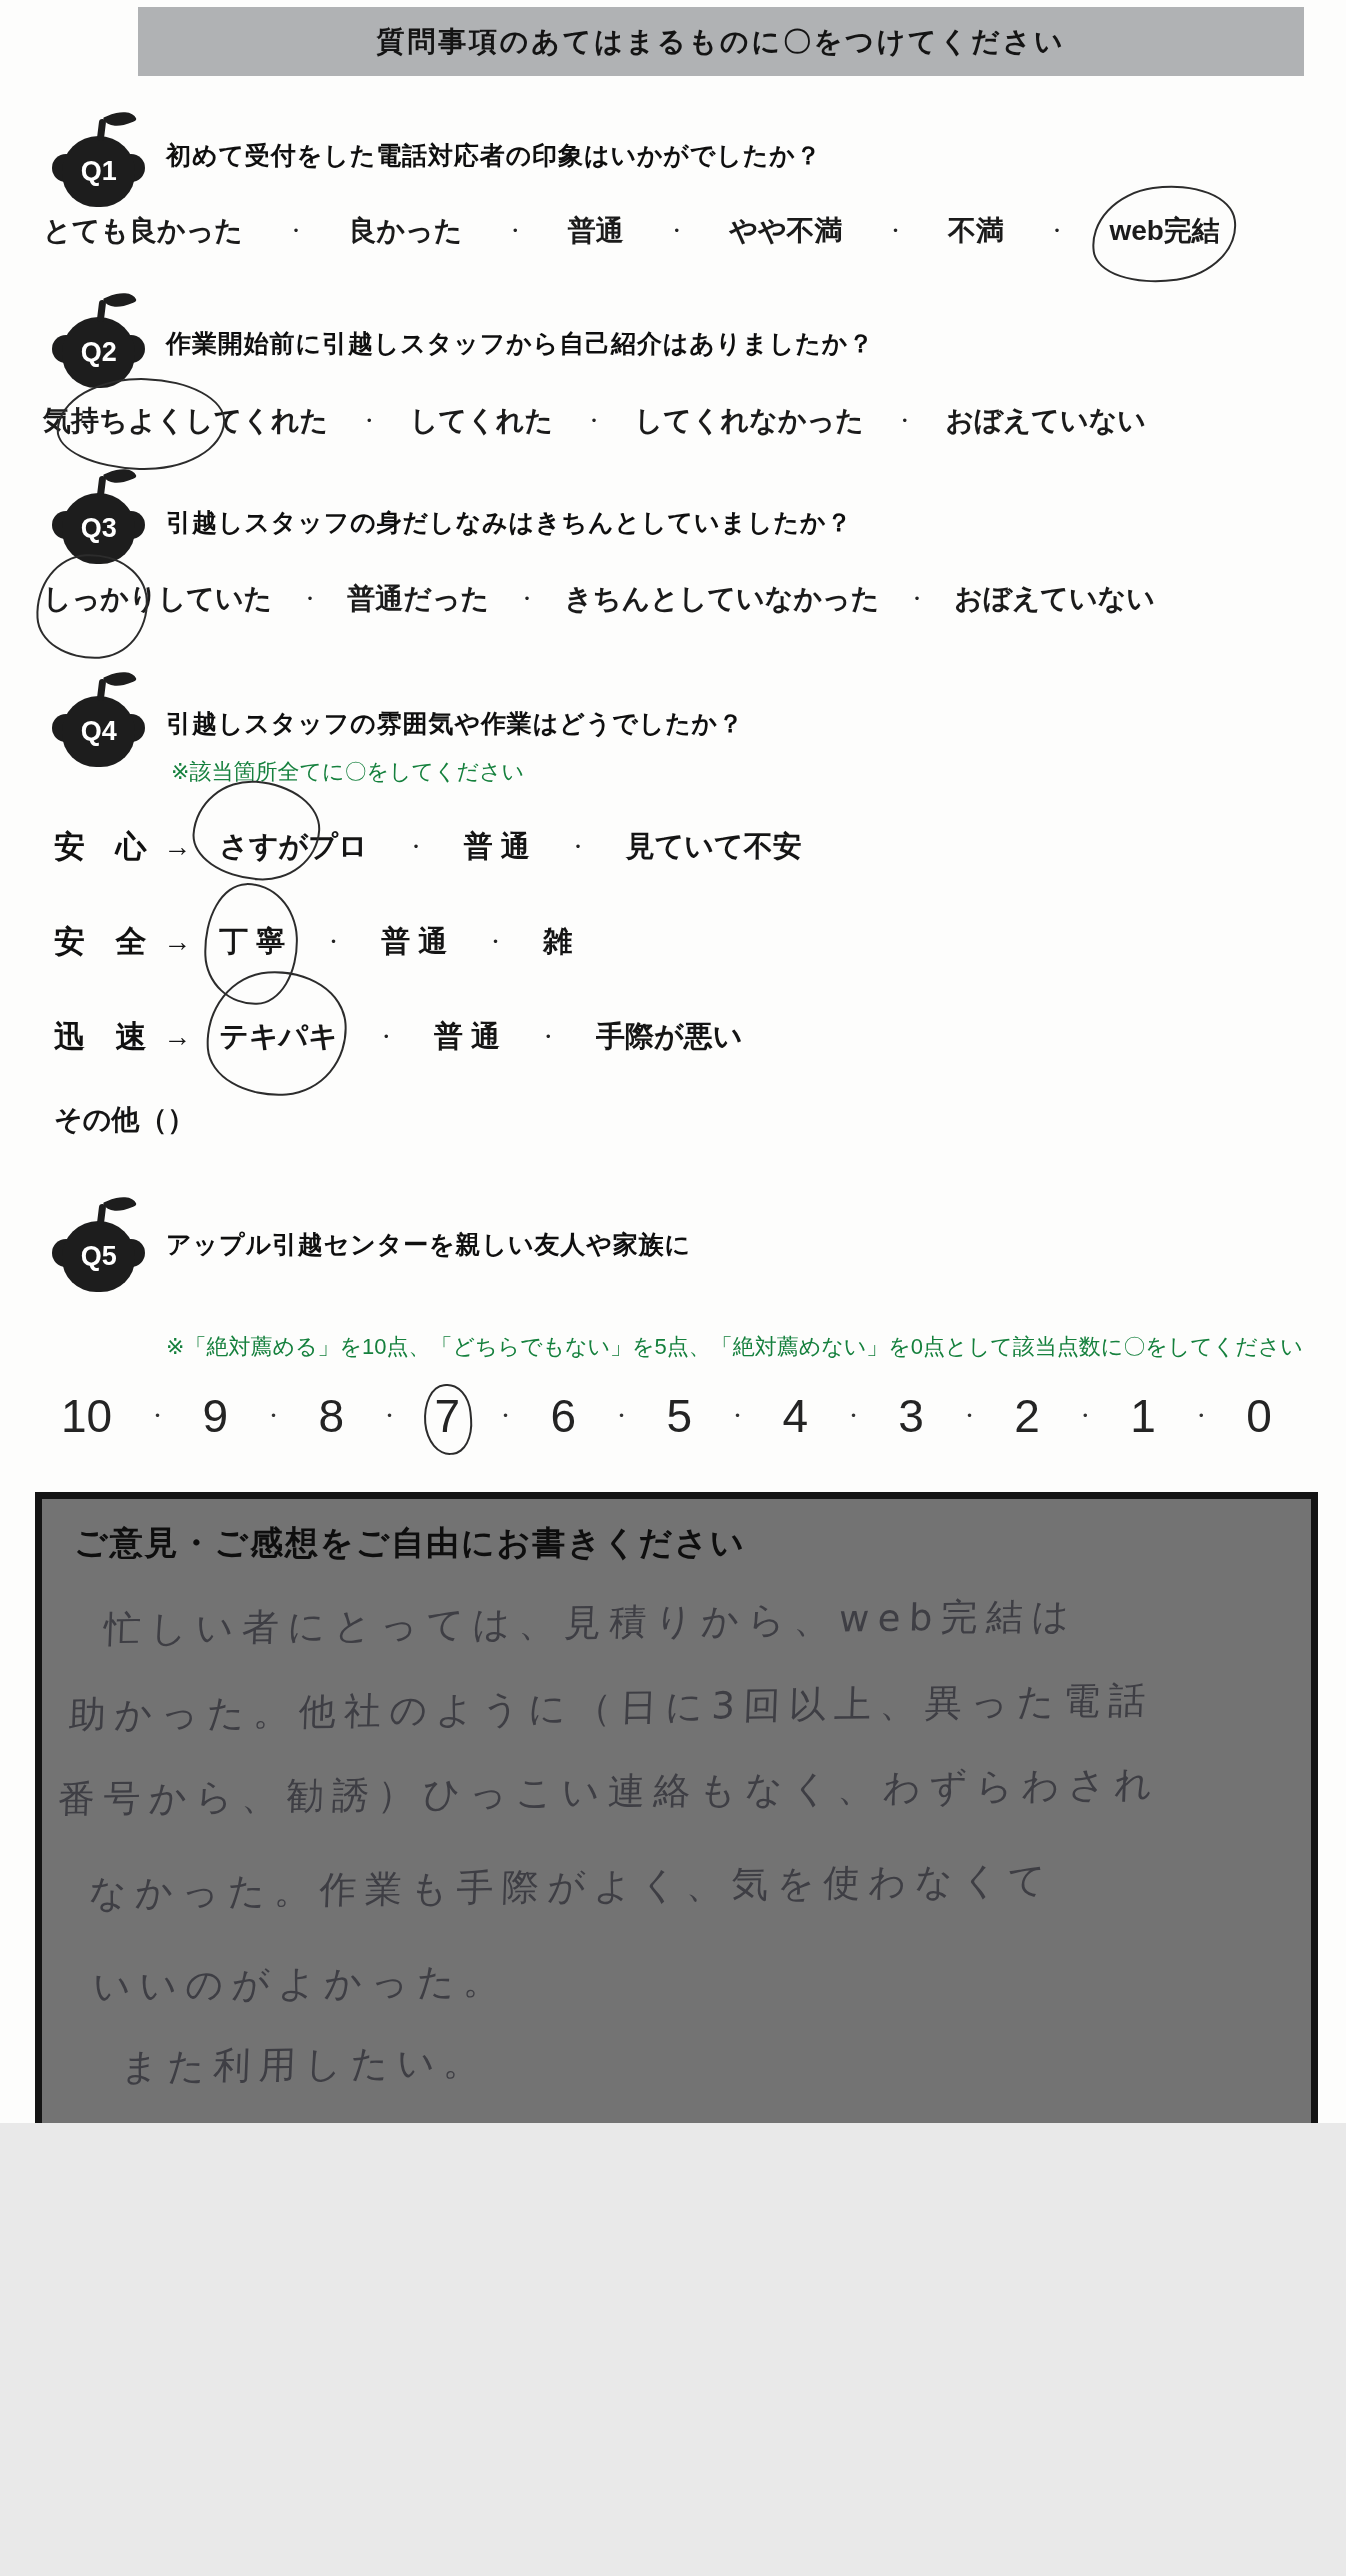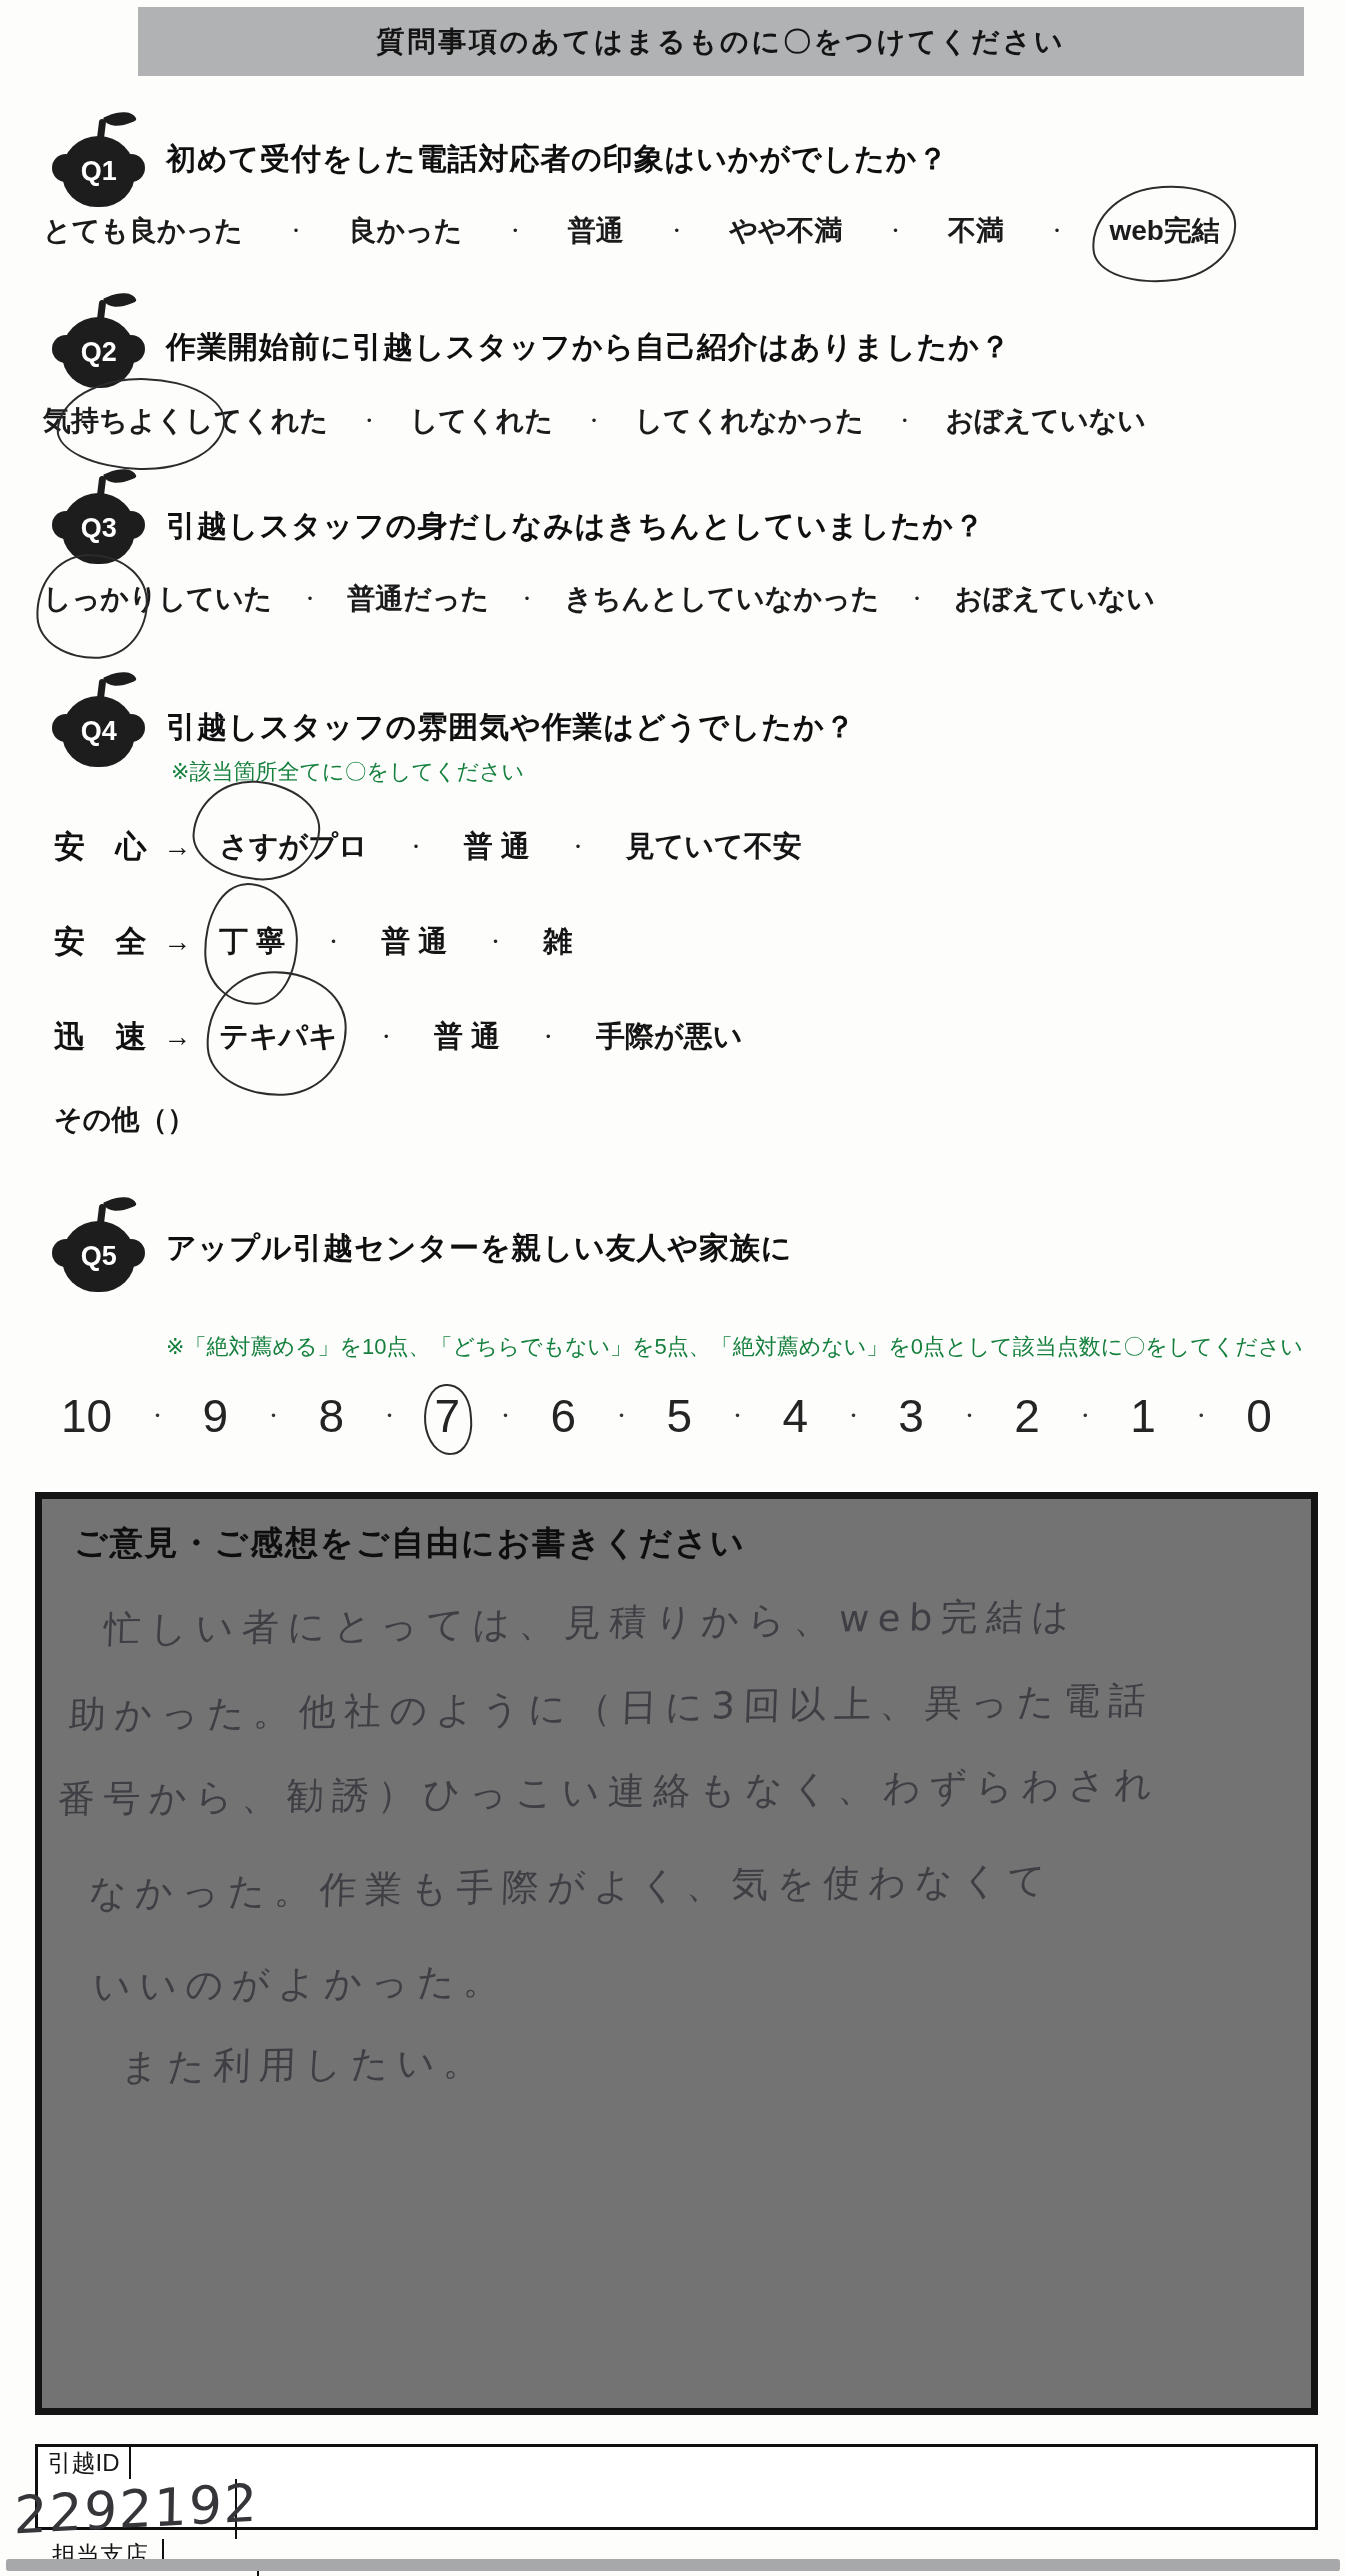--- a/index.html
+++ b/index.html
@@ -1,17 +1,17 @@
 <!DOCTYPE html>
 <html style="font-size:15px"><head>
 <meta charset="utf-8">
 <style>
   html,body{margin:0;padding:0;background:#e9e9e9;}
   .page{
-    position:relative;width:1347px;height:2576px;background:#fdfdfc;
+    position:relative;width:1347px;height:2123px;background:#fdfdfc;
     overflow:hidden;margin:0 auto;
     font-family:"Liberation Sans","DejaVu Sans",sans-serif;color:#151515;
   }
   
   .titlebar{
     position:absolute;top:7.4px;left:138px;width:1166px;height:69px;
     background:#b0b2b4;display:flex;align-items:center;justify-content:center;
   }
   .titlebar span{font-size:28px;font-weight:bold;color:#141414;letter-spacing:2.8px;}
 
@@ -21,21 +21,21 @@
   .mascot .ear.l{left:0;}
   .mascot .ear.r{right:0;}
   .mascot .head{position:absolute;left:10.2px;top:20.5px;width:73px;height:71px;background:#1d1d1d;border-radius:50% 50% 47% 47%;}
   .mascot .stem{position:absolute;left:46px;top:3.7px;width:6.5px;height:22px;background:#1d1d1d;border-radius:3.7px;transform:rotate(7deg);}
   .mascot .leaf{position:absolute;left:53px;top:-3.7px;width:30px;height:16px;background:#1d1d1d;border-radius:5% 95% 15% 95%;transform:rotate(-24deg);}
   .mascot .qlabel{position:absolute;left:10.2px;top:41px;width:73px;text-align:center;color:#fff;font-weight:bold;font-size:27px;}
   .m1{top:115px;left:52px;} .m2{top:296px;left:52px;} .m3{top:472px;left:52px;}
   .m4{top:675px;left:52px;} .m5{top:1200px;left:52px;}
 
   
-  .qt{position:absolute;font-size:30px;font-weight:bold;color:#0f0f0f;letter-spacing:0.9px;white-space:nowrap;}
+  .qt{position:absolute;font-size:25px;font-weight:bold;color:#0f0f0f;letter-spacing:0.9px;white-space:nowrap;}
   .t1{top:139px;left:166px;} .t2{top:327px;left:166px;} .t3{top:506px;left:166px;}
   .t4{top:707px;left:166px;} .t5a{top:1228px;left:166px;} .t5b{top:1278px;left:166px;}
   .qnote{position:absolute;font-size:22px;color:#15803d;white-space:nowrap;text-align:center;}
   .n4{top:757px;left:171px;} .n5{top:1332px;left:166px;}
 
   
   .optrow{
     position:absolute;display:flex;justify-content:space-between;align-items:center;
     font-size:28px;font-weight:bold;color:#1b1b1b;white-space:nowrap;
   }

